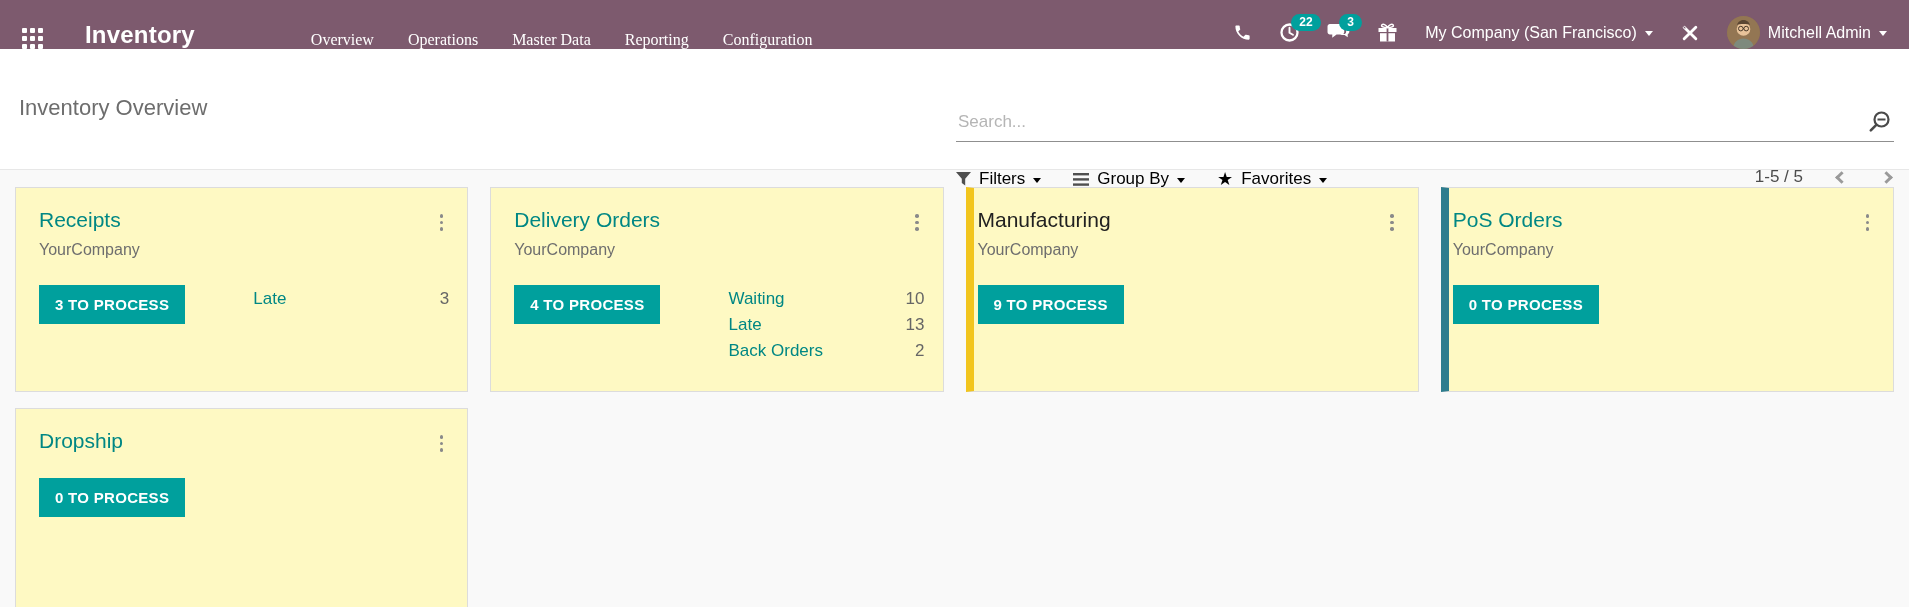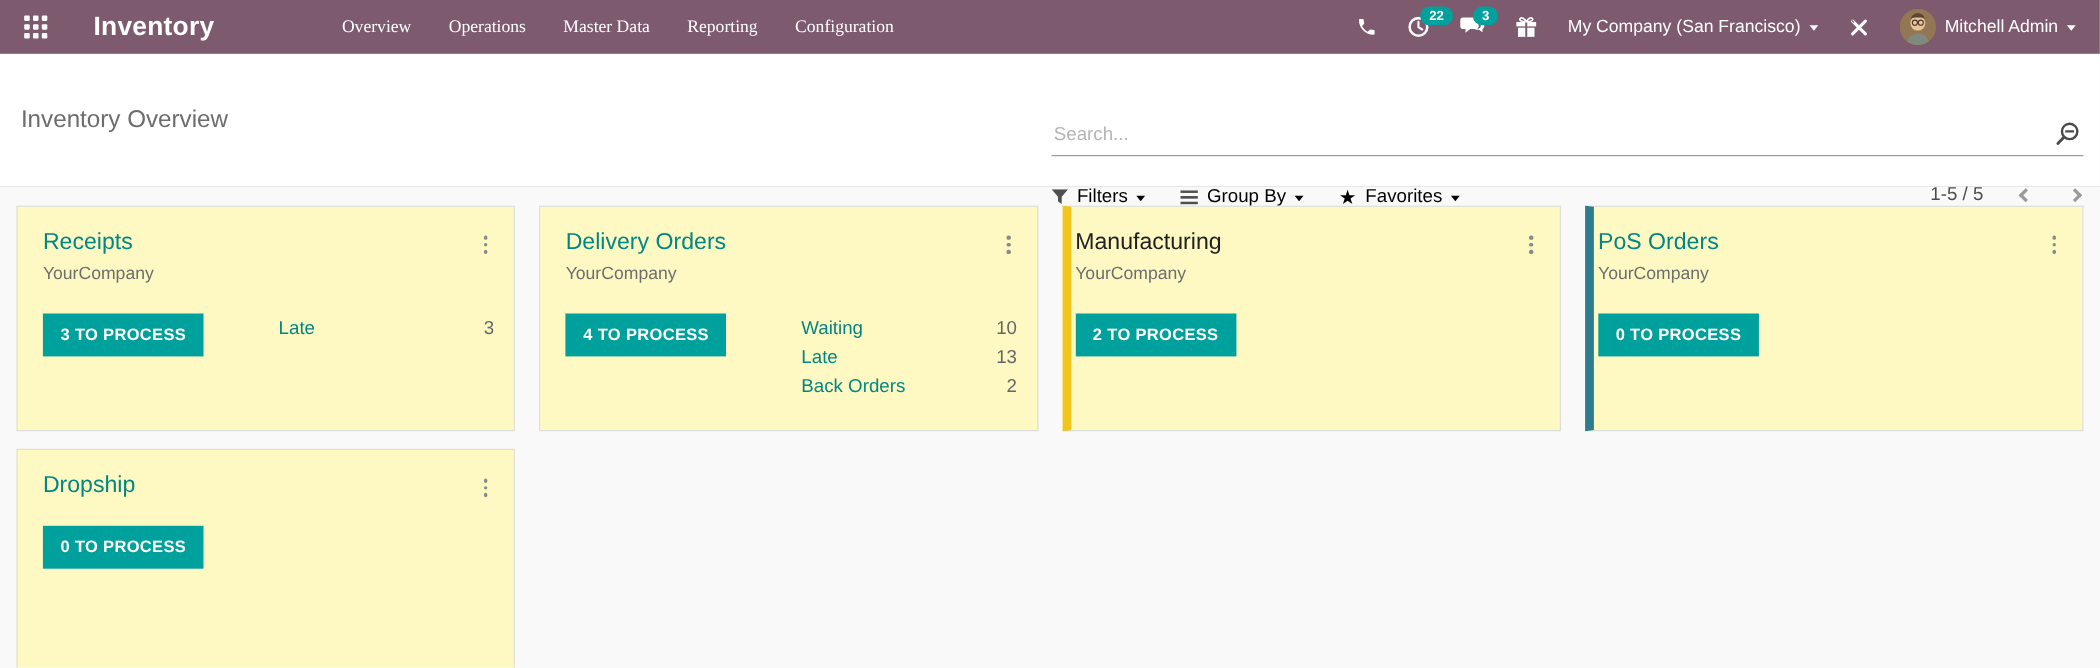--- a/index.html
+++ b/index.html
@@ -6,21 +6,21 @@
     --topbar:#7d5a6e; --teal:#00a09d; --link:#008784; --bg:#f9f9f9;
     --txt-gray:#6e6e6e; --txt-dark:#212121; --border:#dcdcdc;
   }
   *{box-sizing:border-box;}
   html,body{margin:0;padding:0;}
   body{
     width:1909px;height:607px;overflow:hidden;background:var(--bg);
     font-family:"Liberation Sans","DejaVu Sans",sans-serif;
   }
   
-  .topbar{display:flex;align-items:center;height:49px;background:var(--topbar);padding:0 22px;color:#fff;}
+  .topbar{display:flex;align-items:flex-end;height:49px;background:var(--topbar);padding:0 22px;color:#fff;}
   .apps-grid{width:21px;height:21px;display:grid;grid-template-columns:repeat(3,1fr);gap:2.5px;cursor:pointer;flex:none;}
   .apps-grid i{background:#fff;border-radius:1px;display:block;}
   .app-title{font-size:24px;font-weight:600;margin-left:42px;letter-spacing:.2px;}
   .top-menu{display:flex;gap:34px;margin-left:116px;align-items:center;font-family:Liberation Serif, serif;}
   .nav-item{font-size:16px;cursor:pointer;white-space:nowrap;}
   .topbar-right{margin-left:auto;display:flex;align-items:center;gap:27px;}
   .icon-wrap{position:relative;display:flex;align-items:center;cursor:pointer;flex:none;}
   .badge{position:absolute;top:-8px;left:12px;background:var(--teal);color:#fff;
          font-size:12px;font-weight:700;border-radius:10px;padding:2px 8px;line-height:13px;}
   .tb-drop{display:flex;align-items:center;gap:8px;font-size:16px;cursor:pointer;white-space:nowrap;}
@@ -245,21 +245,21 @@
       <div class="card-head">
         <h2 class="card-title dark">Manufacturing</h2>
         <div class="kebab">
           <i></i>
           <i></i>
           <i></i>
         </div>
       </div>
       <div class="card-sub">YourCompany</div>
       <div class="card-body">
-        <button class="to-process">2 TO PROCESS</button>
+        <button class="to-process">9 TO PROCESS</button>
       </div>
     </article>
     <article class="card accented" style="border-left-color: rgb(46, 125, 142);">
       <div class="card-head">
         <h2 class="card-title">PoS Orders</h2>
         <div class="kebab">
           <i></i>
           <i></i>
           <i></i>
         </div>

